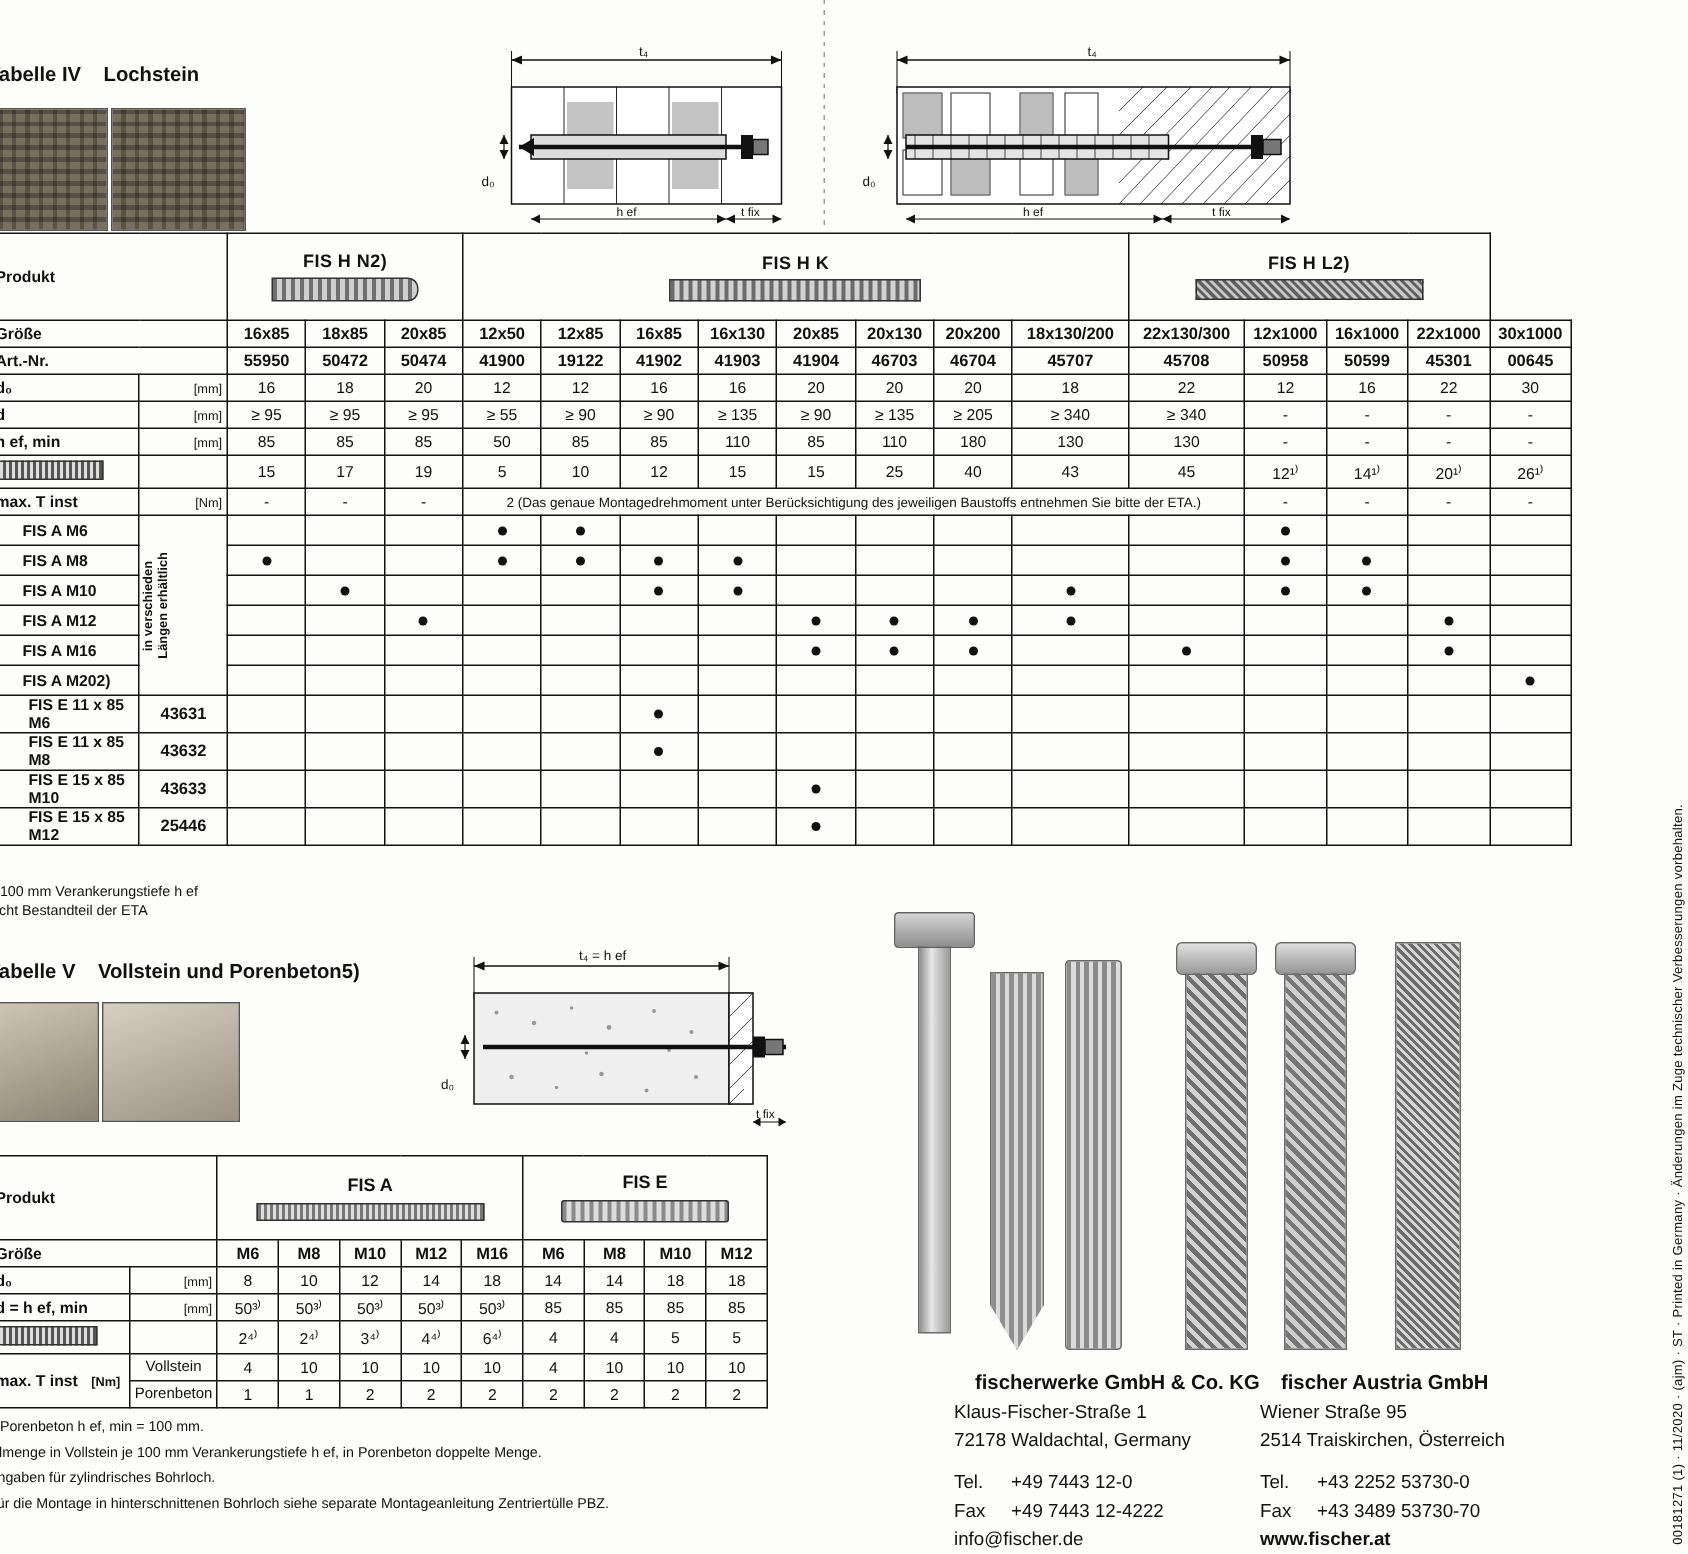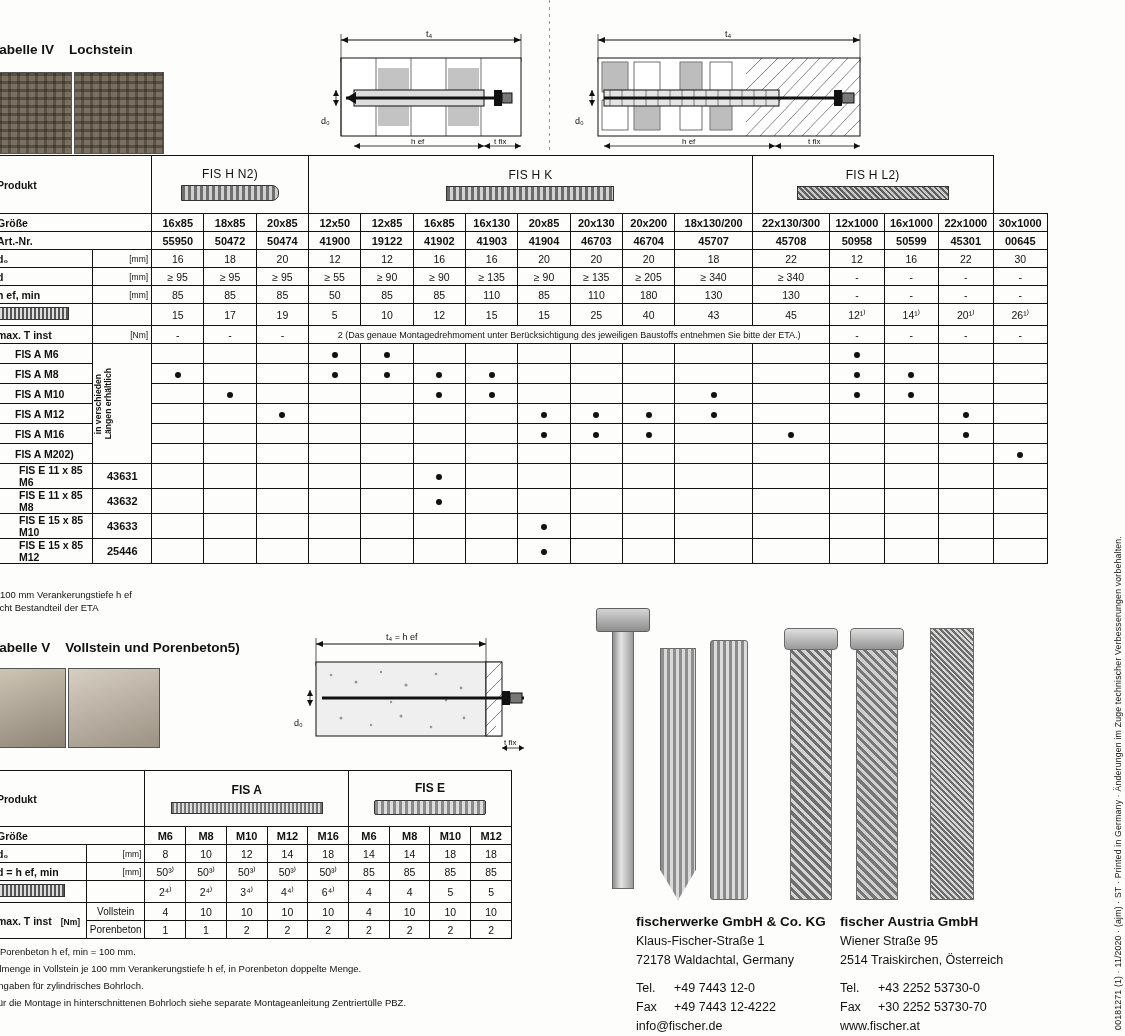--- a/index.html
+++ b/index.html
@@ -17,21 +17,21 @@
   table{border-collapse:collapse;}
   td,th{padding:0;margin:0;}
 
   
   .tIV{position:absolute;left:-8px;top:155px;width:1056px;font-size:10.5px;}
   .tIV td{border:1px solid #111;text-align:center;vertical-align:middle;height:17px;}
   .tIV .hdr{font-weight:bold;font-size:11px;}
   .tIV .lbl{text-align:left;padding-left:4px;font-weight:bold;}
   .tIV .unit{font-size:8.5px;text-align:right;padding-right:3px;color:#111;}
   .tIV .small{font-size:9px;}
-  .tIV .grp{font-weight:normal;font-size:12px;letter-spacing:.3px;}
+  .tIV .grp{font-weight:bold;font-size:12px;letter-spacing:.3px;}
 
   
   .tIV-title{position:absolute;left:-8px;top:42px;font-weight:bold;font-size:13.5px;}
   .tV-title{position:absolute;left:-8px;top:640px;font-weight:bold;font-size:13.5px;}
 
   
   .photo{position:absolute;border:1px solid #555;background:#bdb6ac;}
   .photo.hole{
     background:
       repeating-linear-gradient(90deg,#a9a296 0 6px,#7e786d 6px 9px),
@@ -47,21 +47,21 @@
   .tV .unit{font-size:8.5px;text-align:right;padding-right:3px;}
   .tV .grp{font-weight:bold;font-size:12px;}
 
   .footnotes{position:absolute;left:-8px;font-size:9.5px;line-height:13px;color:#111;}
 
   
   .draw{position:absolute;}
 
   
   .addr{position:absolute;font-size:12.5px;line-height:19px;}
-  .addr b{font-size:13.5px;}
+  .addr b{font-size:13.5px;margin-left:14px;}
   .addr .row{display:flex;gap:10px;}
   .addr .row span:first-child{width:28px;display:inline-block;}
 
   
   .sidetext{
     position:absolute;right:2px;bottom:6px;
     writing-mode:vertical-rl;transform:rotate(180deg);
     font-size:8.7px;letter-spacing:.2px;color:#111;
   }
 
@@ -847,20 +847,20 @@
     <b>fischer Austria GmbH</b><br>
     <span>Wiener Straße 95</span><br>
     <span>2514 Traiskirchen, Österreich</span>
     <div style="height:9px"></div>
     <div class="row">
         <span>Tel.</span>
       <span>+43 2252 53730-0</span>
       </div>
     <div class="row">
         <span>Fax</span>
-      <span>+30 2252 53730-70</span>
+      <span>+43 3489 53730-70</span>
       </div>
-    <div style="font-weight:normal">www.fischer.at</div>
+    <div style="font-weight:bold">www.fischer.at</div>
   </div>
 
   <div class="sidetext">00181271 (1) · 11/2020 · (ajm) · ST · Printed in Germany · Änderungen im Zuge technischer Verbesserungen vorbehalten.</div>
 
 </div>
 
 </body></html>

